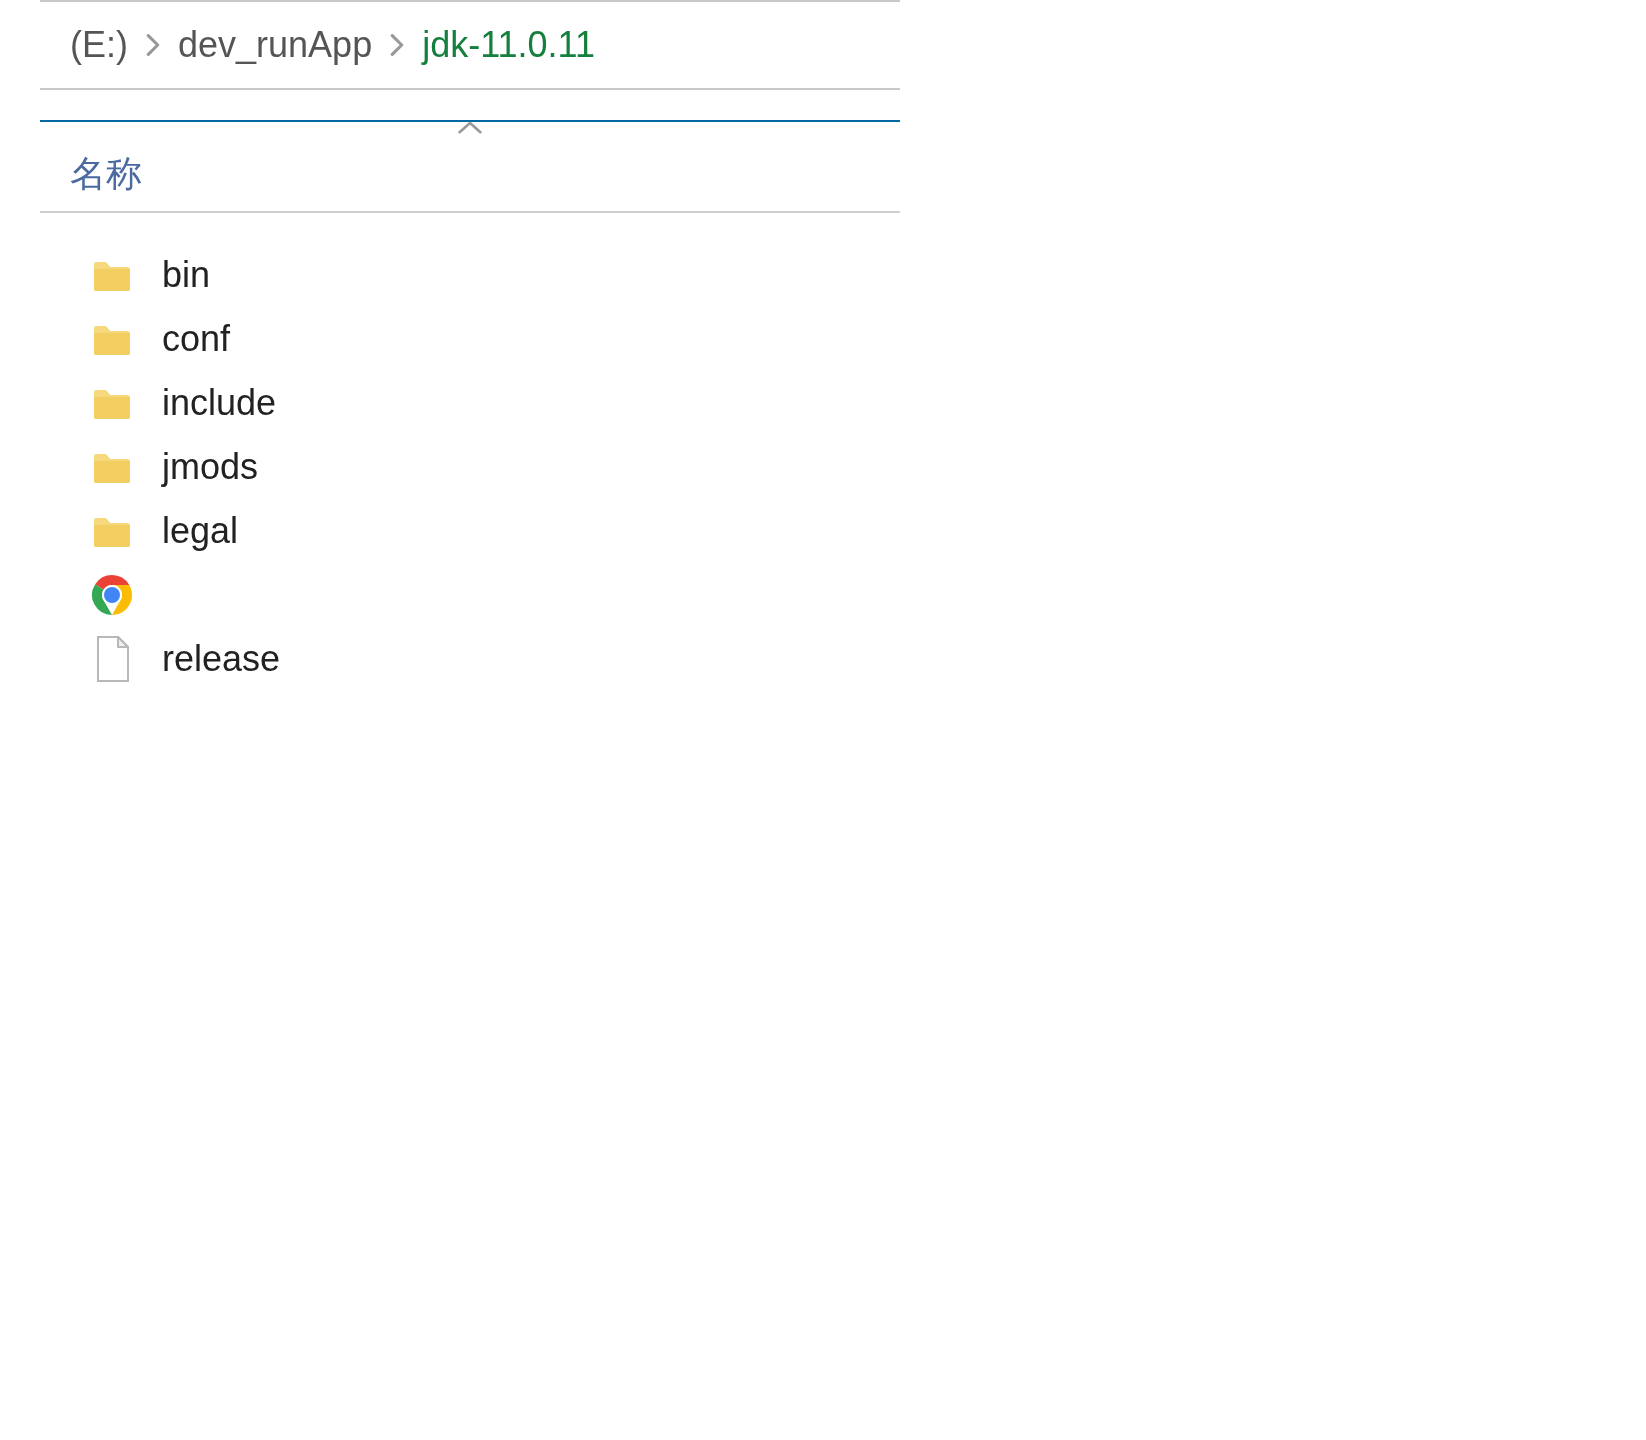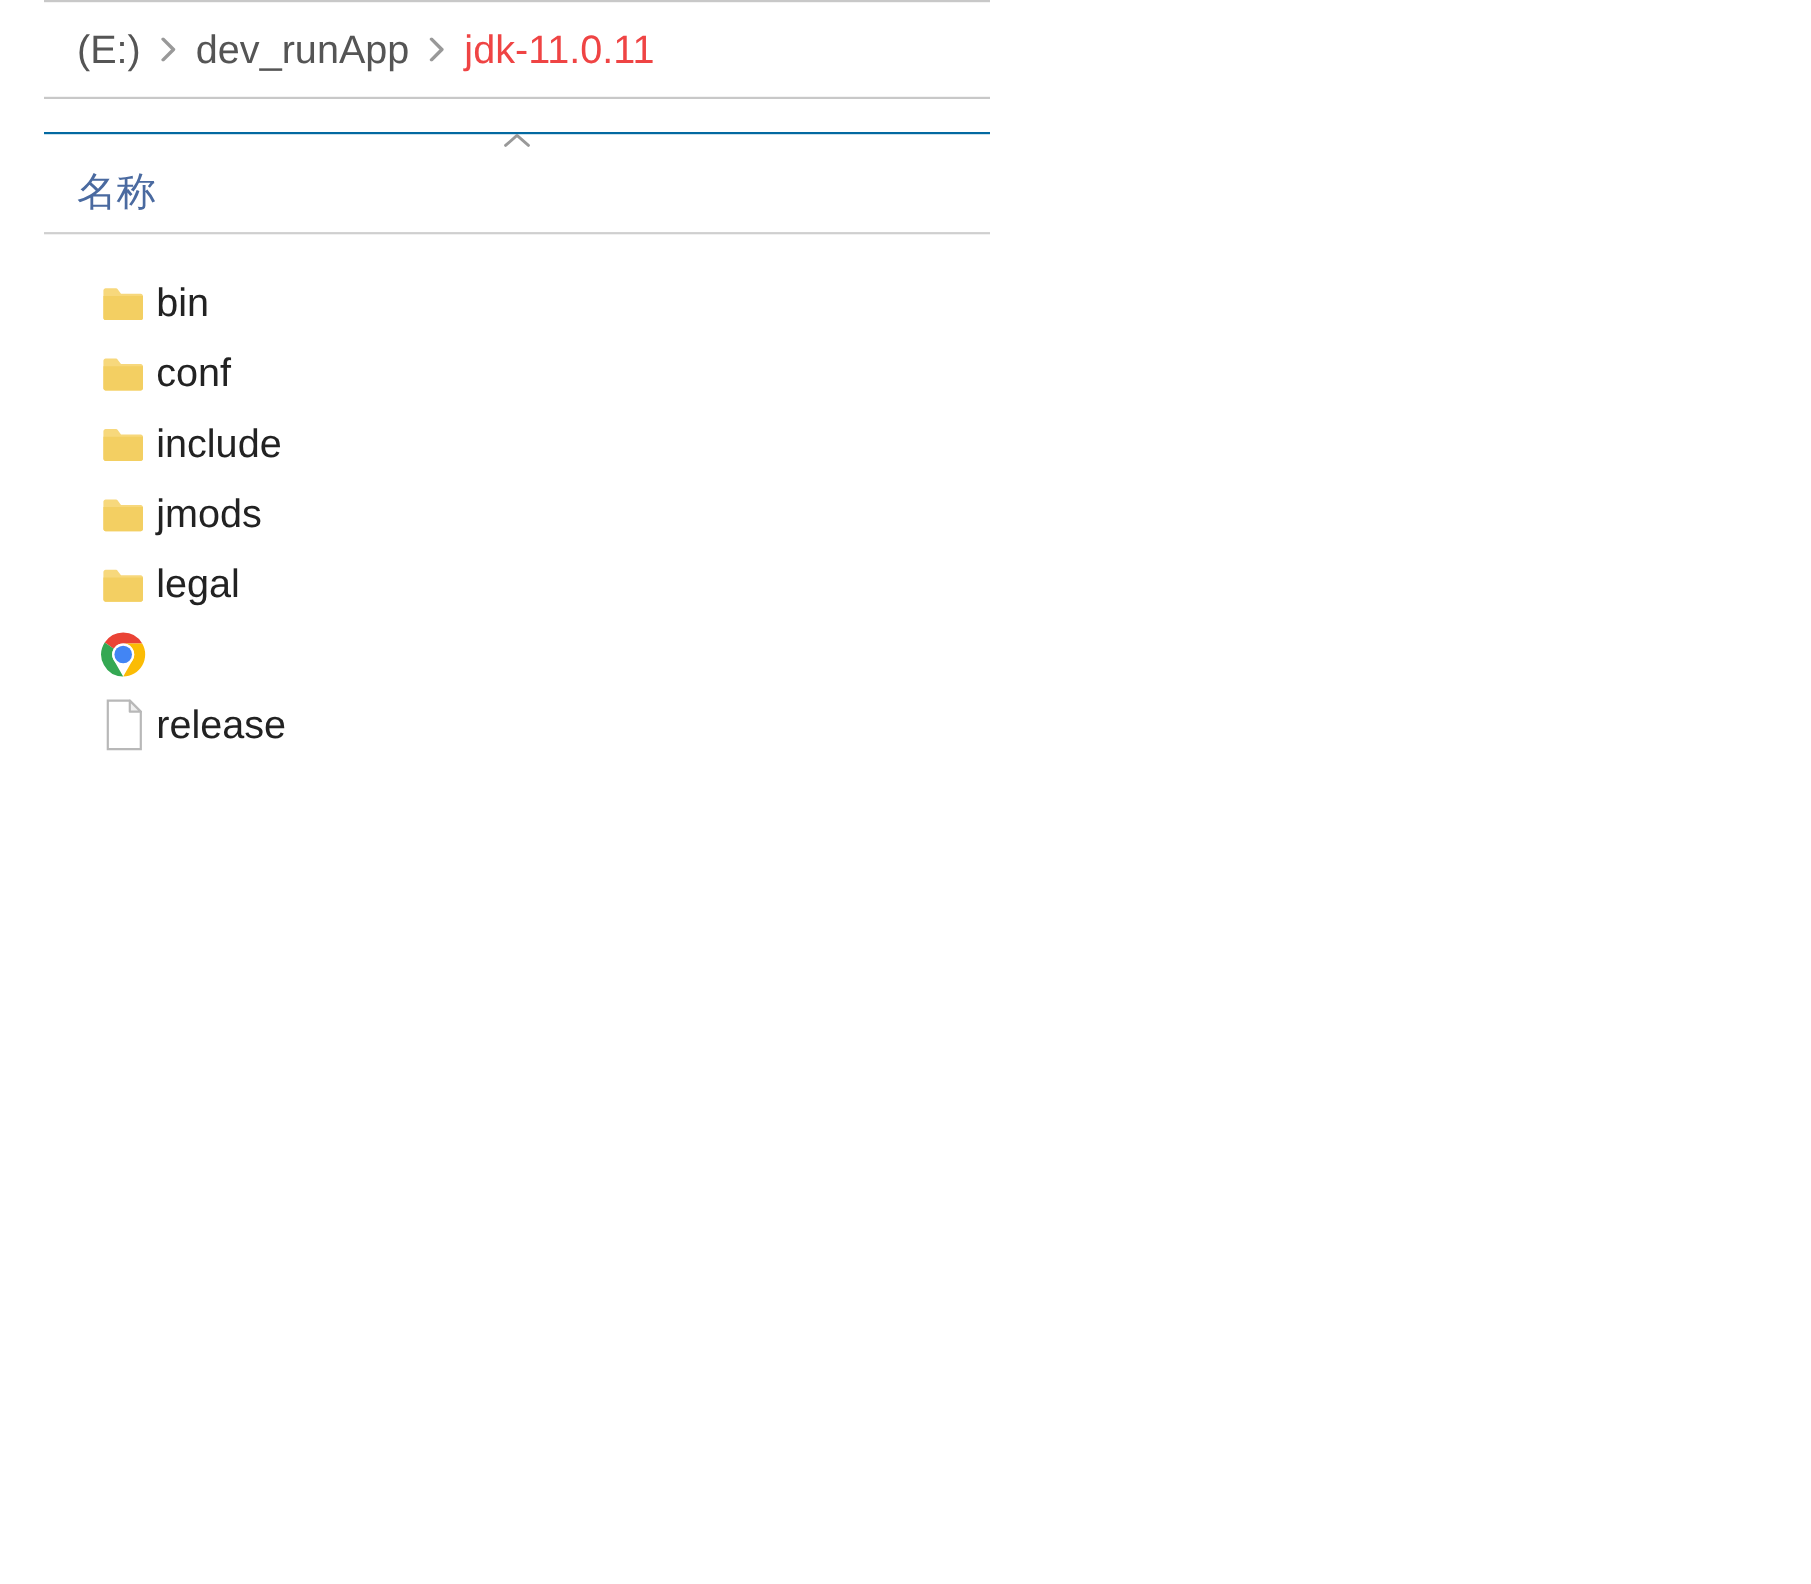--- a/index.html
+++ b/index.html
@@ -25,21 +25,21 @@
       border-top: 2px solid #c8c8c8;
       border-bottom: 2px solid #c8c8c8;
       margin-left: 40px;
     }
     .breadcrumb-item {
       color: #555;
       font-size: 36px;
       cursor: pointer;
     }
     .breadcrumb-item:last-child {
-      color: #ef4444;
+      color: #15803d;
     }
     .breadcrumb-sep {
       color: #aaa;
       font-size: 28px;
       display: inline-flex;
       align-items: center;
     }
     .header-row {
       display: flex;
       align-items: center;
@@ -63,21 +63,21 @@
       color: #999;
       font-size: 22px;
       line-height: 14px;
     }
     .file-list {
       padding: 30px 30px 30px 90px;
     }
     .file-row {
       display: flex;
       align-items: center;
-      gap: 8px;
+      gap: 28px;
       padding: 10px 0;
       cursor: pointer;
     }
     .file-name {
       font-size: 36px;
       color: #222;
     }
     .icon {
       width: 44px;
       height: 44px;

